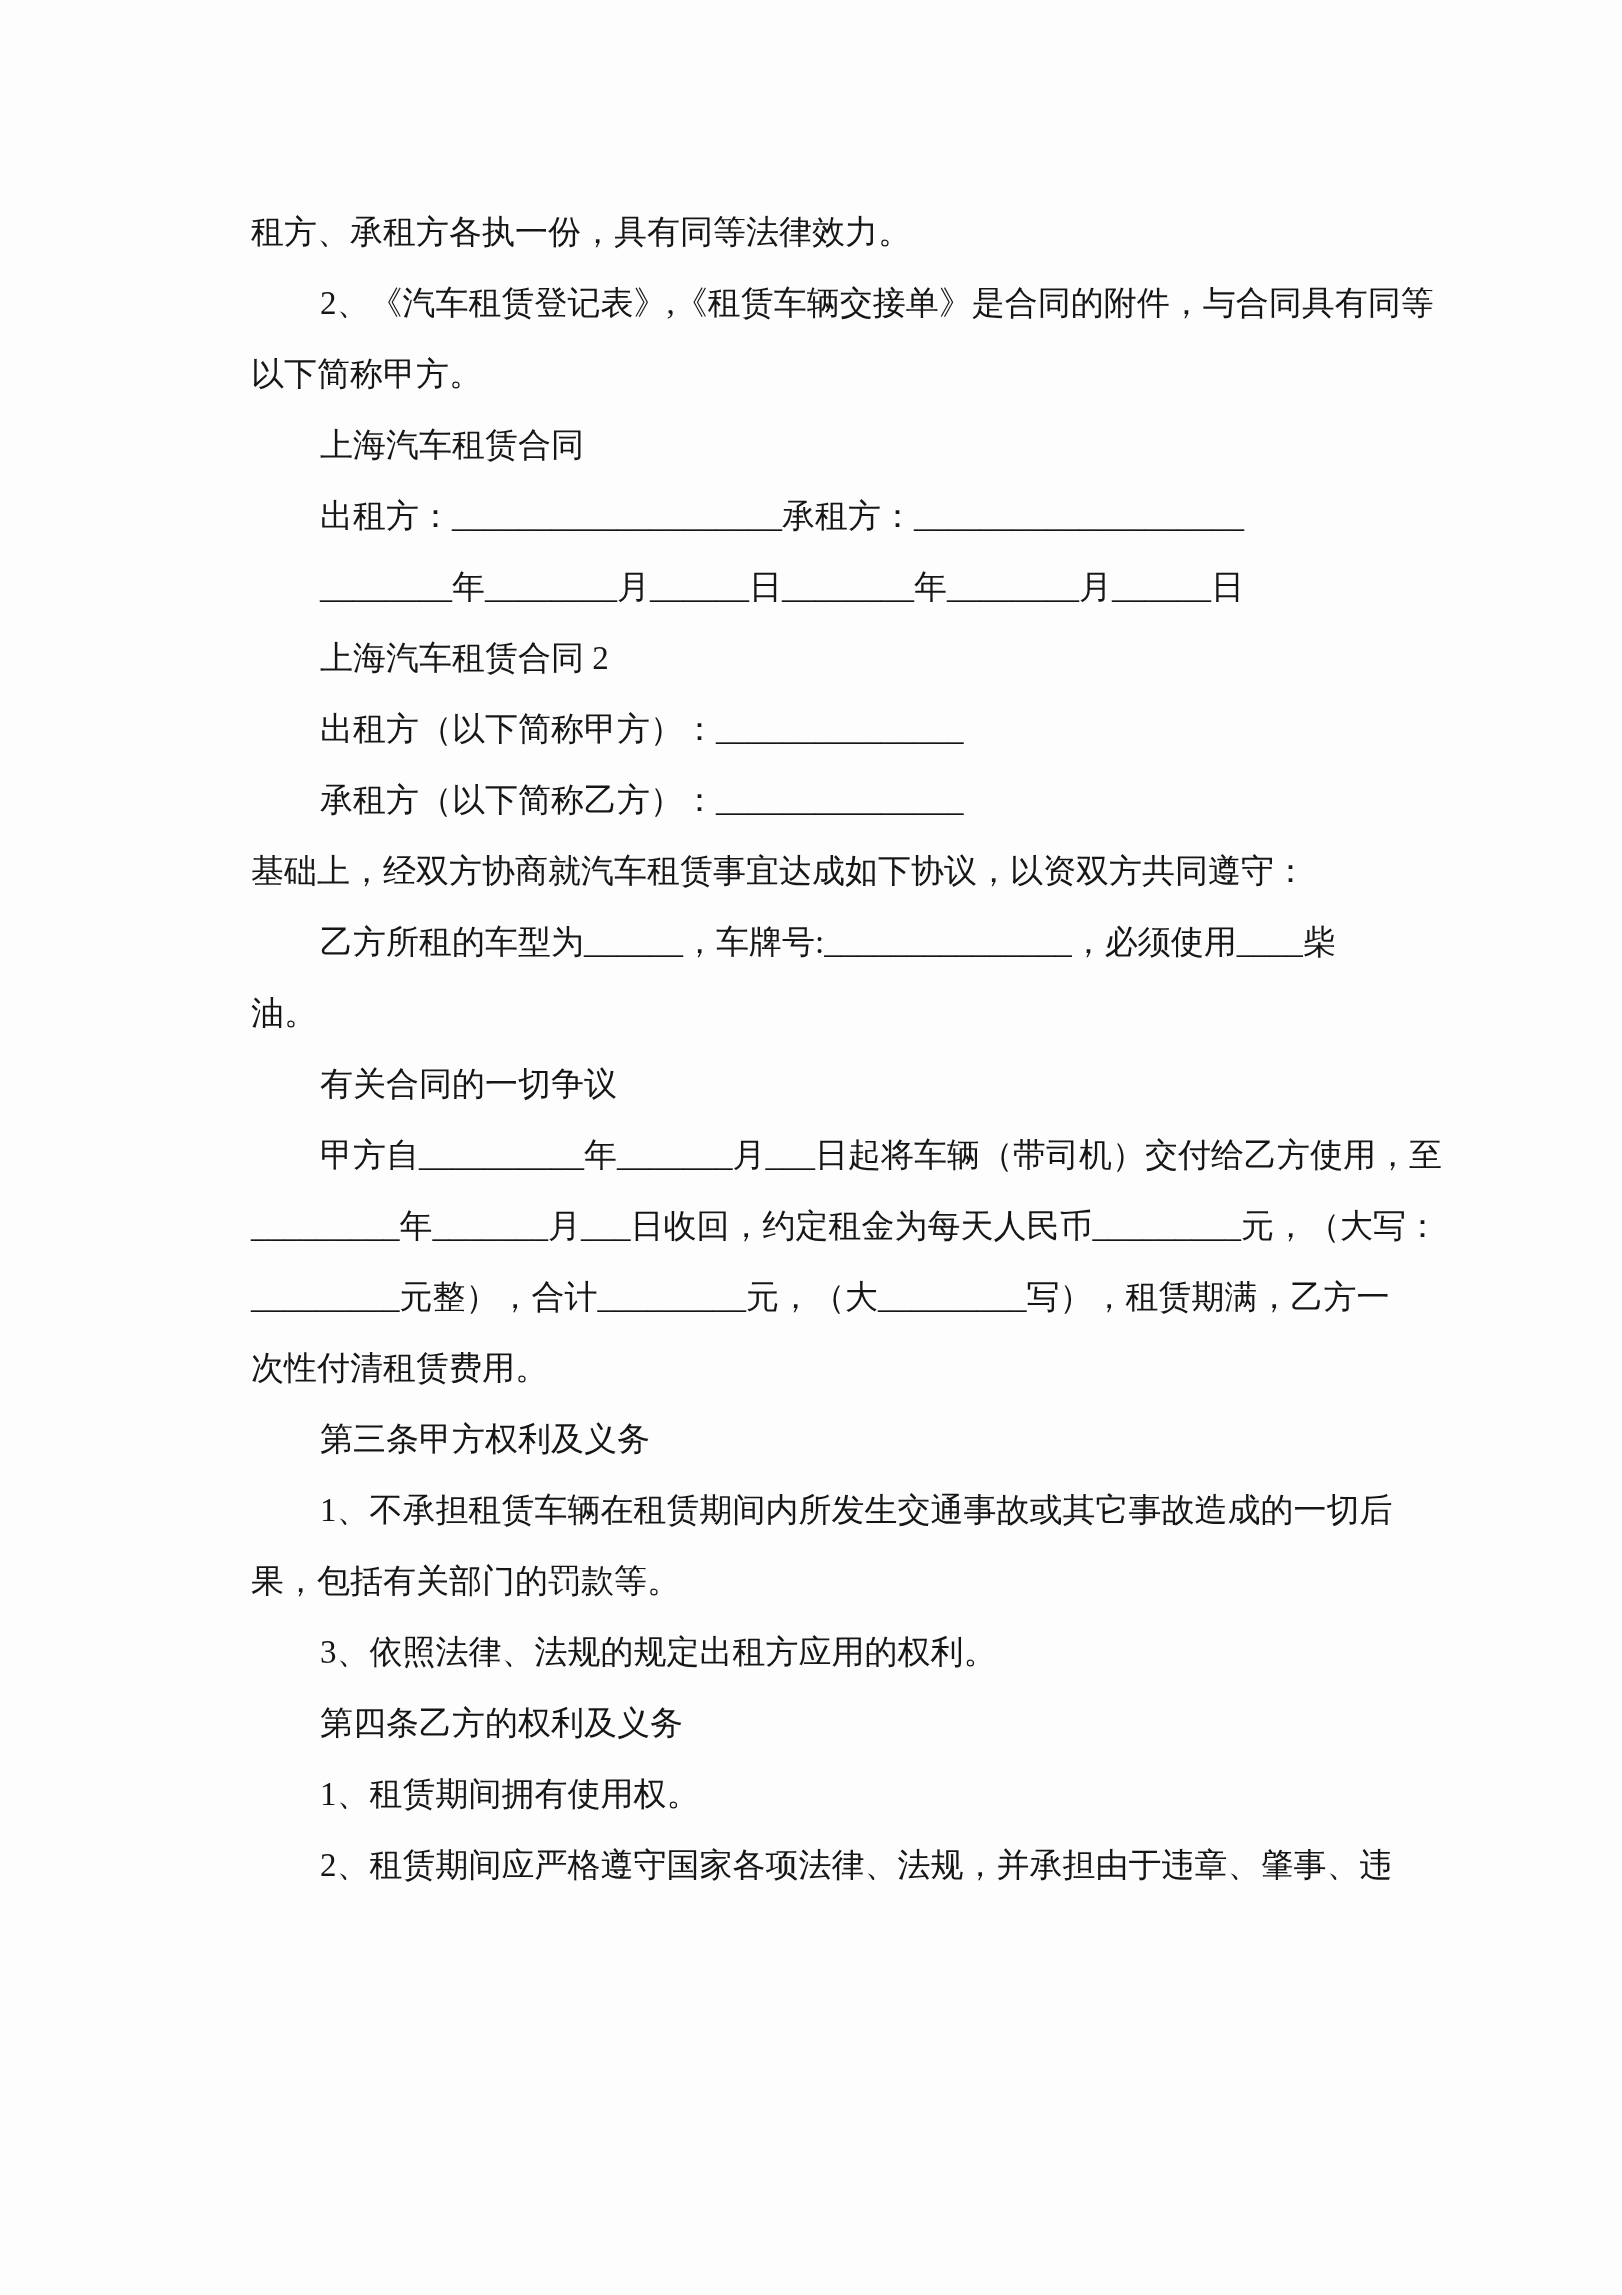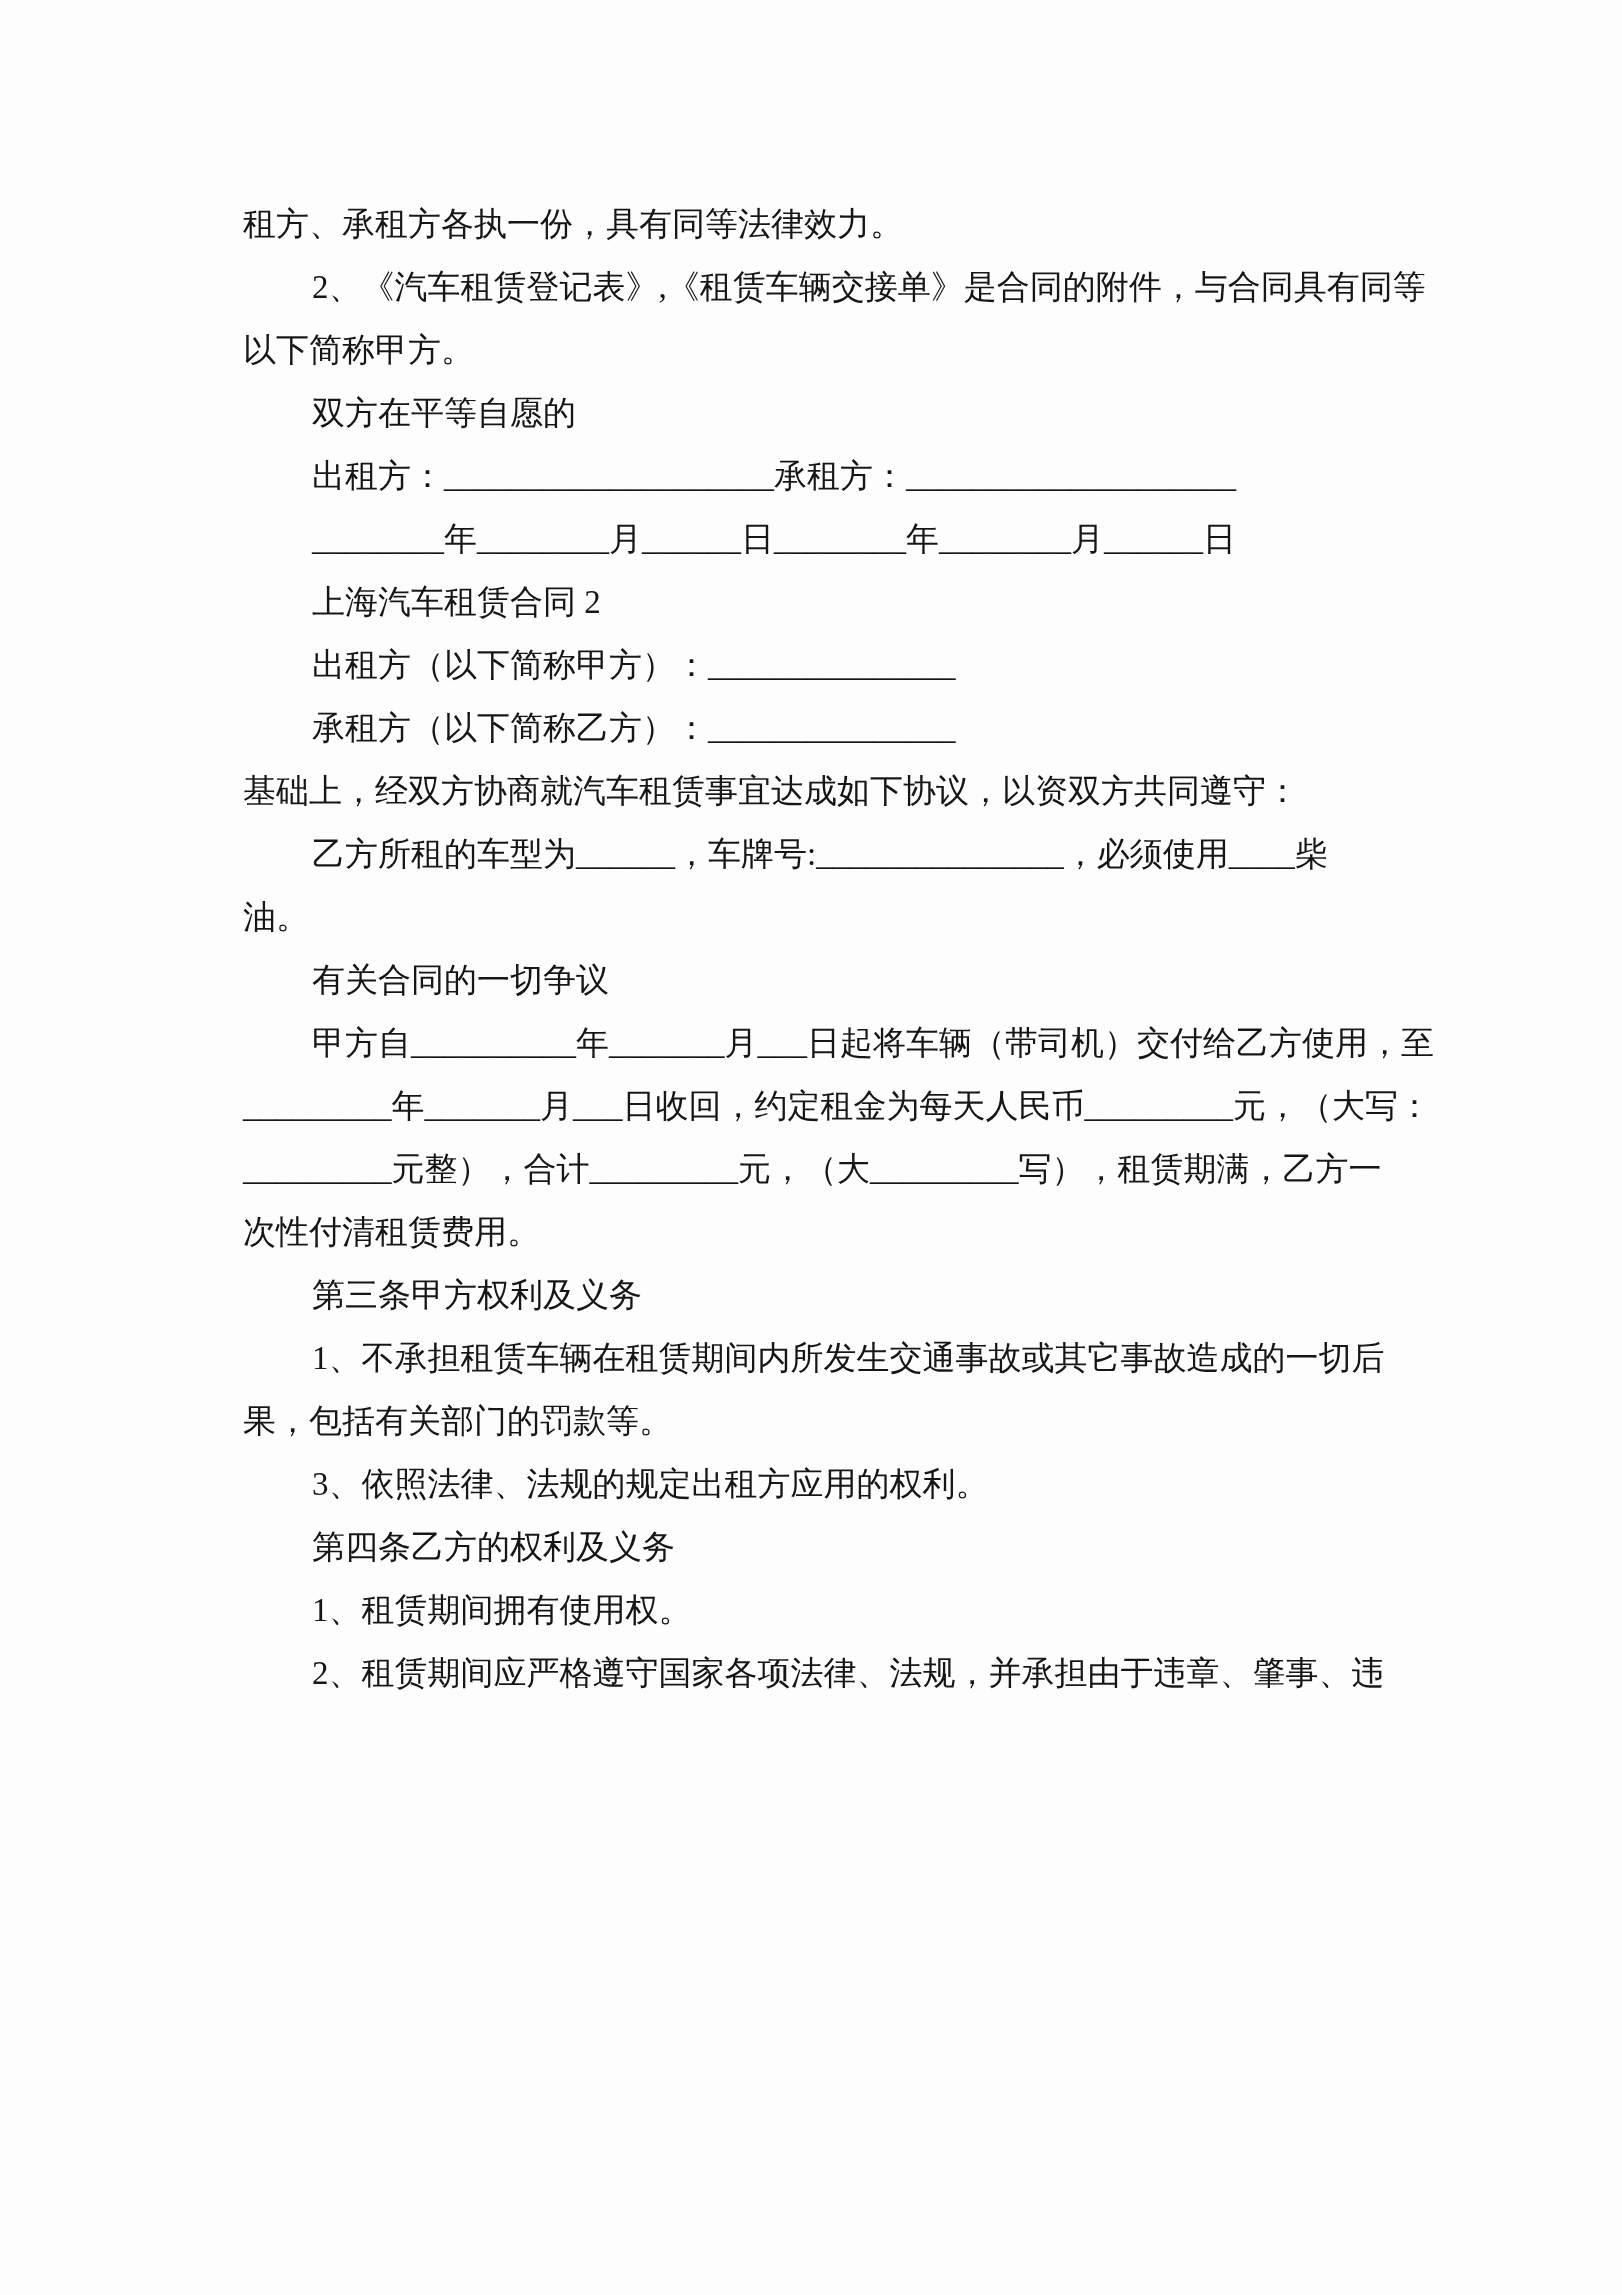--- a/index.html
+++ b/index.html
@@ -24,39 +24,39 @@
   }
   .doc {
     position: absolute;
     left: 243px;
     top: 193px;
     width: 1155px;
     color: #161616;
     font-size: 33px;
   }
   .doc p.line {
-    margin: 0;
+    margin: 8px;
     height: 63px;
     line-height: 63px;
     white-space: pre;
     letter-spacing: 0px;
   }
   .doc p.line.indent {
     padding-left: 69px;
   }
 </style>
 </head>
 <body>
 
 <div class="page">
   <div class="doc" id="doc" style="color: rgb(22, 22, 22);">
       <p class="line">租方、承租方各执一份，具有同等法律效力。</p>
       <p class="line indent">2、《汽车租赁登记表》,《租赁车辆交接单》是合同的附件，与合同具有同等</p>
       <p class="line">以下简称甲方。</p>
-      <p class="line indent">双方在平等自愿的</p>
+      <p class="line indent">上海汽车租赁合同</p>
       <p class="line indent">出租方：____________________承租方：____________________</p>
       <p class="line indent">________年________月______日________年________月______日</p>
       <p class="line indent">上海汽车租赁合同 2</p>
       <p class="line indent">出租方（以下简称甲方）：_______________</p>
       <p class="line indent">承租方（以下简称乙方）：_______________</p>
       <p class="line">基础上，经双方协商就汽车租赁事宜达成如下协议，以资双方共同遵守：</p>
       <p class="line indent">乙方所租的车型为______，车牌号:_______________，必须使用____柴</p>
       <p class="line">油。</p>
       <p class="line indent">有关合同的一切争议</p>
       <p class="line indent">甲方自__________年_______月___日起将车辆（带司机）交付给乙方使用，至</p>

